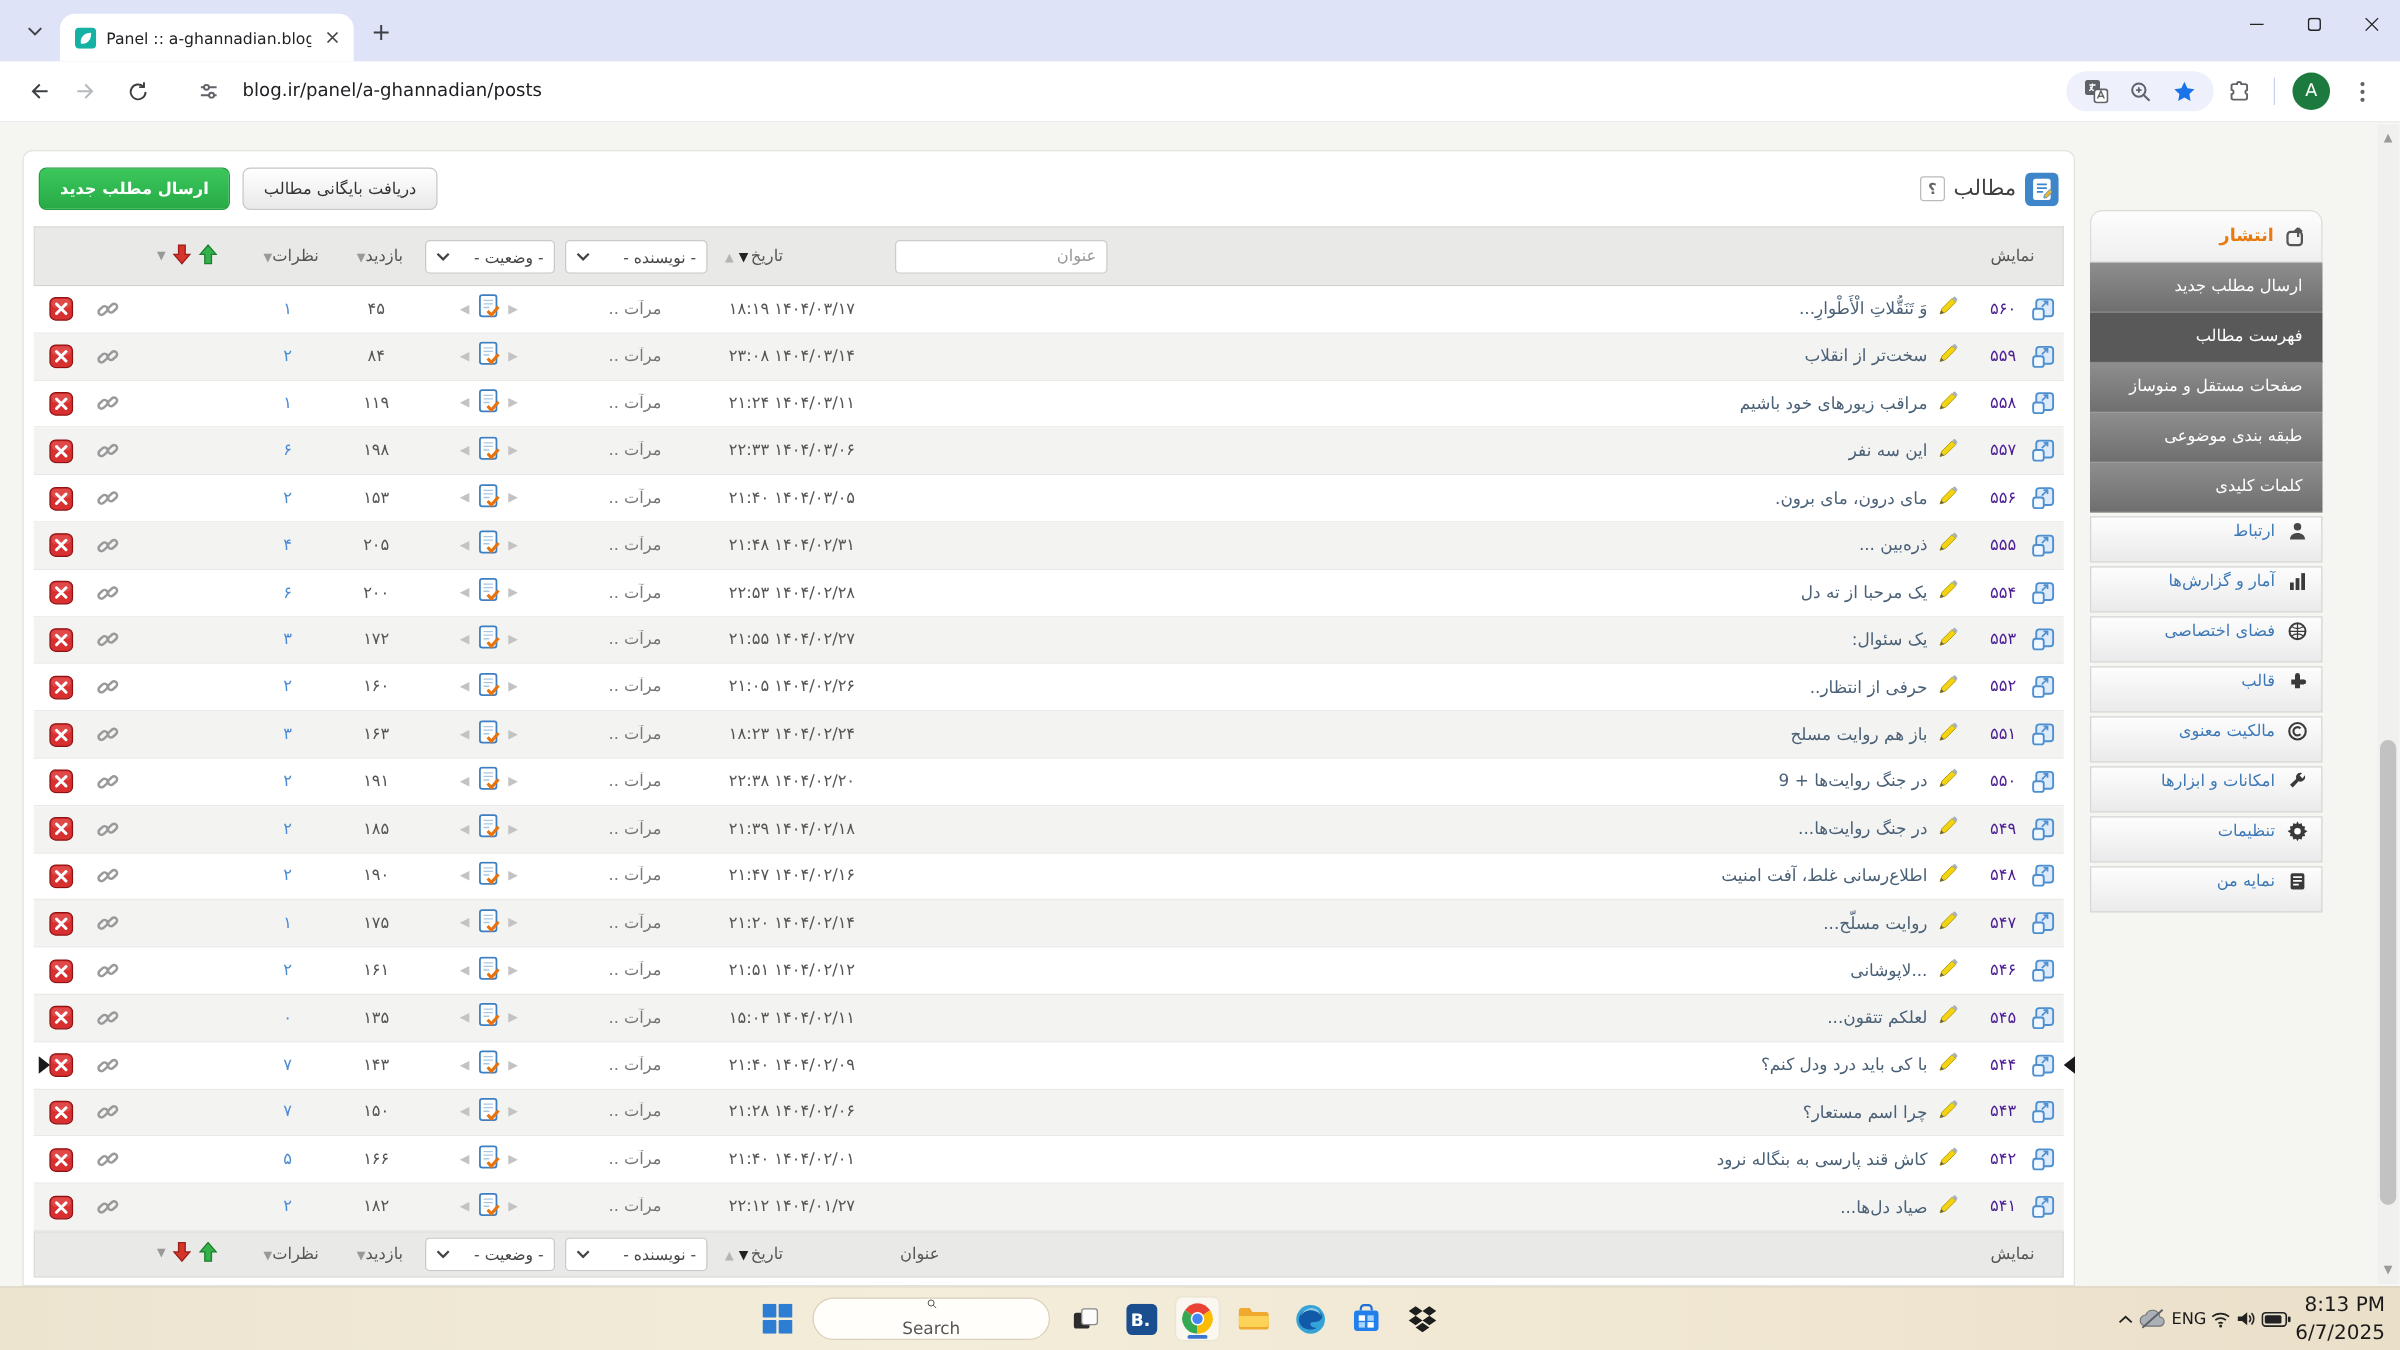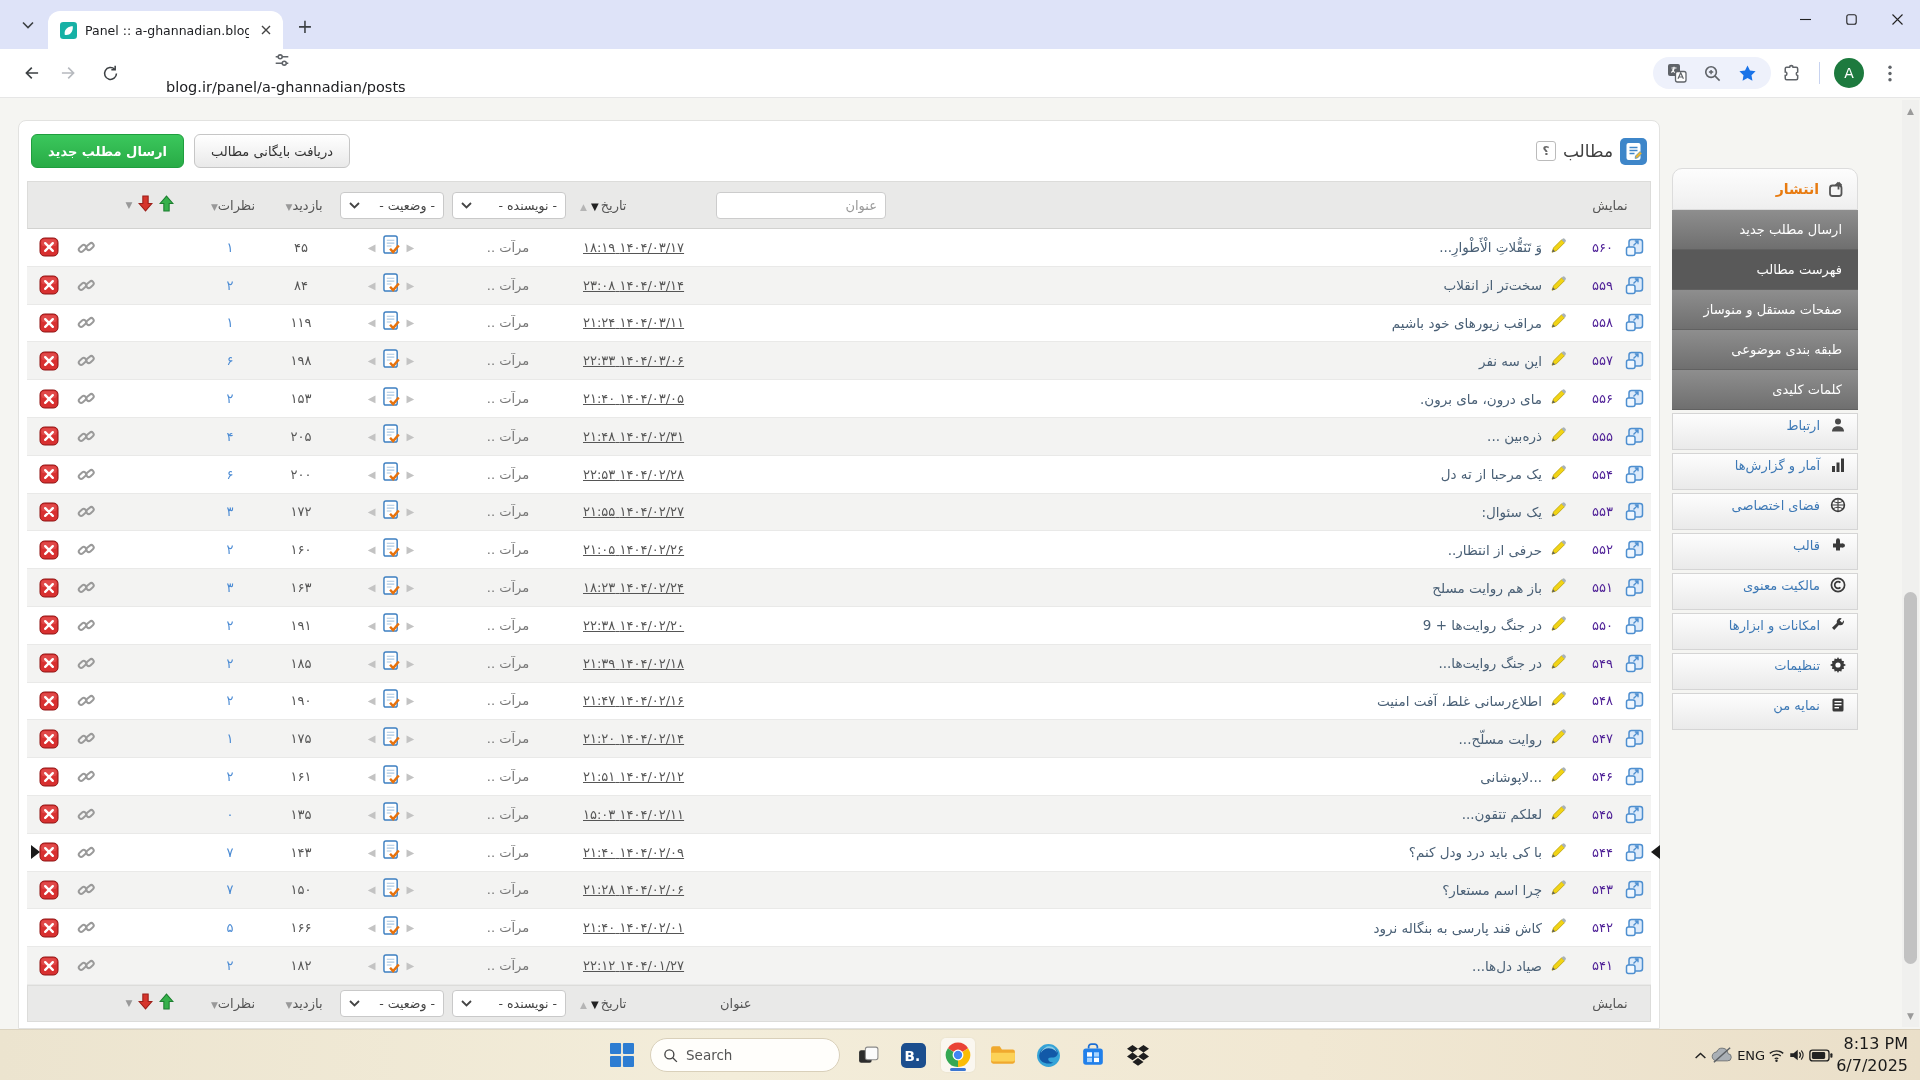--- a/index.html
+++ b/index.html
@@ -10,21 +10,21 @@
   .tab-chevron { width:28px; height:28px; margin:0 6px 10px 14px; display:flex; align-items:center; justify-content:center; color:#3c4043; font-size:13px; border-radius:50%; }
   .tab { width:235px; height:38px; background:#fff; border-radius:12px 12px 0 0; display:flex; align-items:center; padding:0 8px 0 12px; gap:8px; }
   .tab-title { flex:1; font-size:12.5px; color:#202124; white-space:nowrap; overflow:hidden; }
   .tab-close { width:18px; height:18px; border-radius:50%; display:flex; align-items:center; justify-content:center; color:#444; font-size:12px; }
   .newtab-btn { width:28px; height:28px; margin:0 0 9px 8px; display:flex; align-items:center; justify-content:center; color:#3c4043; font-size:19px; border-radius:50%; }
   .win-controls { position:absolute; right:0; top:0; height:38px; display:flex; }
   .win-btn { width:46px; height:38px; display:flex; align-items:center; justify-content:center; color:#222; }
   .toolbar { height:49px; background:#ffffff; display:flex; align-items:center; padding:0 10px; border-bottom:1px solid #e6e6e6; }
   .nav-btn { width:34px; height:34px; border-radius:50%; display:flex; align-items:center; justify-content:center; margin:0 3px; }
   .url-text { font-size:14.5px; color:#202124; margin-right:auto; margin-left:8px; }
-  .omni-left { display:flex; align-items:center; margin-left:28px; gap:10px;flex-direction:column; }
+  .omni-left { display:flex; align-items:center; margin-left:28px; gap:10px; }
   .omni-pill { display:flex; align-items:center; gap:16px; background:#eef1fb; border-radius:18px; padding:6px 14px; margin-left:8px; }
   .tb-icon { display:flex; align-items:center; justify-content:center; }
   .avatar { width:30px; height:30px; border-radius:50%; background:#1d7a3e; color:#fff; font-size:14px; display:flex; align-items:center; justify-content:center; margin:0 6px; }
   .sep-v { width:1px; height:22px; background:#c8d3f0; margin:0 8px; }
 
   
   .content { position:relative; height:931px; background:#f5f5f2; direction:ltr; }
 
   
   .pagescroll { position:absolute; right:1px; top:2px; width:17px; height:927px; background:#f0f0ee; }
@@ -66,37 +66,37 @@
   .sort-tri.up { color:#b5b5b5; font-size:9px; }
   .mini-tri { color:#999; font-size:9px; margin-left:4px; }
   .drop-box { background:#fff; border:1px solid #c9c9c9; border-radius:4px; height:27px; display:flex; align-items:center; justify-content:space-between; padding:0 8px; font-size:12.5px; color:#444; }
   .arrows-cell { display:flex; align-items:center; justify-content:center; gap:6px; }
 
   .trow { height:37.8px; border-bottom:1px solid #e9e9e8; background:#fff; position:relative; }
   .trow.alt { background:#f3f3f2; }
   .c-view { display:flex; justify-content:center; }
   .c-id { font-size:13px; color:#4c1d95; }
   .c-title { display:flex; align-items:center; gap:7px; font-size:13.5px; color:#4a6076; }
-  .c-date { font-size:13px; color:#555; text-align:left; padding-left:14px;text-decoration:underline; }
+  .c-date { font-size:13px; color:#555; text-align:left; padding-left:14px; }
   .c-author { text-align:center; font-size:13px; color:#777; }
   .c-status { direction:ltr; display:flex; align-items:center; justify-content:center; gap:7px; }
   .c-status .pn { color:#c3c3c3; font-size:10px; }
   .c-views { text-align:center; font-size:13px; color:#555; }
   .c-comments { text-align:center; font-size:13px; color:#4b8bd4; }
   .c-chain, .c-delete { display:flex; justify-content:center; }
 
   .trow.marked::before { content:""; position:absolute; left:4px; top:50%; margin-top:-7px; border-top:7px solid transparent; border-bottom:7px solid transparent; border-left:9px solid #1a1a1a; }
   .trow.marked::after { content:""; position:absolute; right:-9px; top:50%; margin-top:-7px; border-top:7px solid transparent; border-bottom:7px solid transparent; border-right:9px solid #1a1a1a; }
 
   .foot-title-label { text-align:left; padding-left:10px; }
 
   
   .taskbar { height:51px; background:linear-gradient(90deg,#ece4cf,#f3edda 38%,#f1e8d3 68%,#eadfc9); border-top:1px solid rgba(0,0,0,.07); display:flex; align-items:center; position:relative; }
   .tb-center { position:absolute; left:605px; display:flex; align-items:center; gap:11px; height:100%; }
-  .search-pill { display:flex; align-items:center; gap:8px; width:190px; height:34px; background:#fffefb; border:1px solid #d9d0ba; border-radius:17px; padding:0 12px; }
+  .search-pill { display:flex; align-items:center; gap:8px; width:190px; height:34px; background:#fffefb; border:1px solid #d9d0ba; border-radius:17px; padding:0 12px;flex-direction:column; }
   .search-pill span { color:#555; font-size:13.5px; }
   .task-icon { width:34px; height:34px; display:flex; align-items:center; justify-content:center; border-radius:5px; }
   .task-icon.active { background:rgba(255,255,255,.62); position:relative; box-shadow:0 0 2px rgba(0,0,0,.08); }
   .task-icon.active::after { content:""; position:absolute; bottom:1px; left:50%; transform:translateX(-50%); width:16px; height:3px; border-radius:2px; background:#3b76d1; }
   .tb-right { position:absolute; right:12px; display:flex; align-items:center; gap:3px; height:100%; }
   .lang { font-size:13px; color:#1a1a1a; }
   .clock { text-align:right; font-size:16px; color:#1a1a1a; line-height:1.35; }
 </style>
 </head>
 <body>

